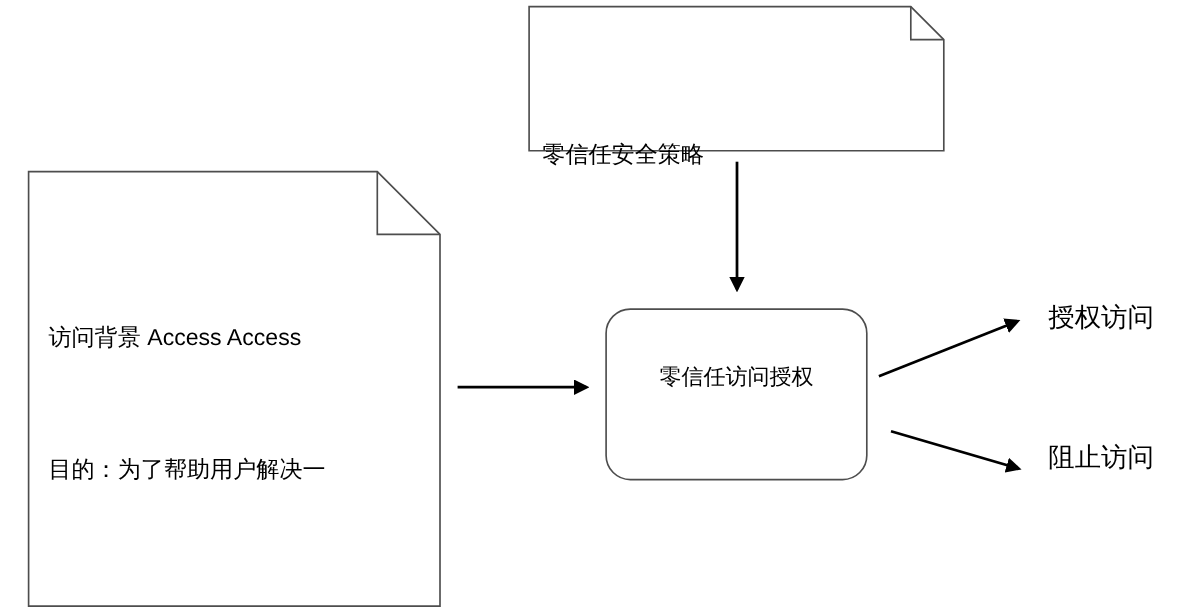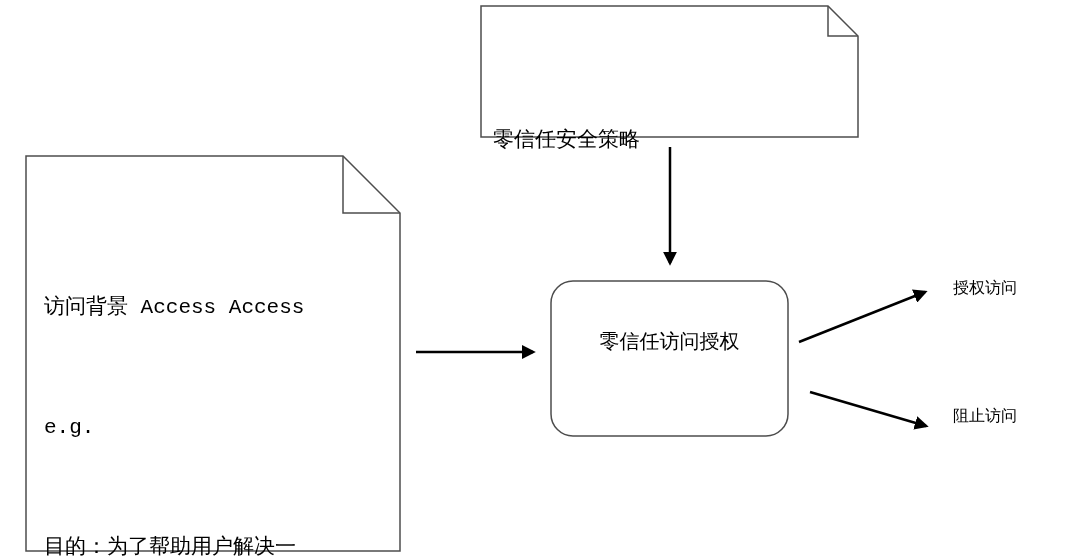--- a/index.html
+++ b/index.html
@@ -33,21 +33,20 @@
     stroke-width: 1.5;
   }
   .arrow-line {
     stroke: #000000;
     stroke-width: 2.5;
     fill: none;
   }
   .txt {
     position: absolute;
     white-space: pre;
-    font-family: Liberation Mono, monospace;
   }
   .policy-text {
     left: 493px;
     top: 26px;
     font-size: 21px;
     line-height: 46px;
   }
   .context-text {
     left: 44px;
     top: 208px;
@@ -61,21 +60,21 @@
     height: 124px;
     display: flex;
     flex-direction: column;
     justify-content: center;
     align-items: center;
     text-align: center;
     font-size: 20px;
     line-height: 38px;
   }
   .outcome-label {
-    font-size: 16px;
+    font-size: 24px;
     line-height: 26px;
   }
   .allow-label { left: 953px; top: 276px; }
   .deny-label  { left: 953px; top: 404px; }
 </style>
 </head>
 <body>
 
 <div class="canvas">
 
@@ -99,21 +98,20 @@
     <line class="arrow-line" x1="799" y1="342" x2="925" y2="292" marker-end="url(#arrowhead)"></line>
     <line class="arrow-line" x1="810" y1="392" x2="926" y2="426" marker-end="url(#arrowhead)"></line>
   </svg>
 
   <div class="txt policy-text">
     <div>零信任安全策略</div>
   </div>
 
   <div class="txt context-text">
     <div>访问背景 Access Access</div>
-    <div>e.g.</div>
     <div>目的：为了帮助用户解决一</div>
     
     
     
     
     
   </div>
 
   <div class="txt auth-text">
     <div>零信任访问授权</div>

